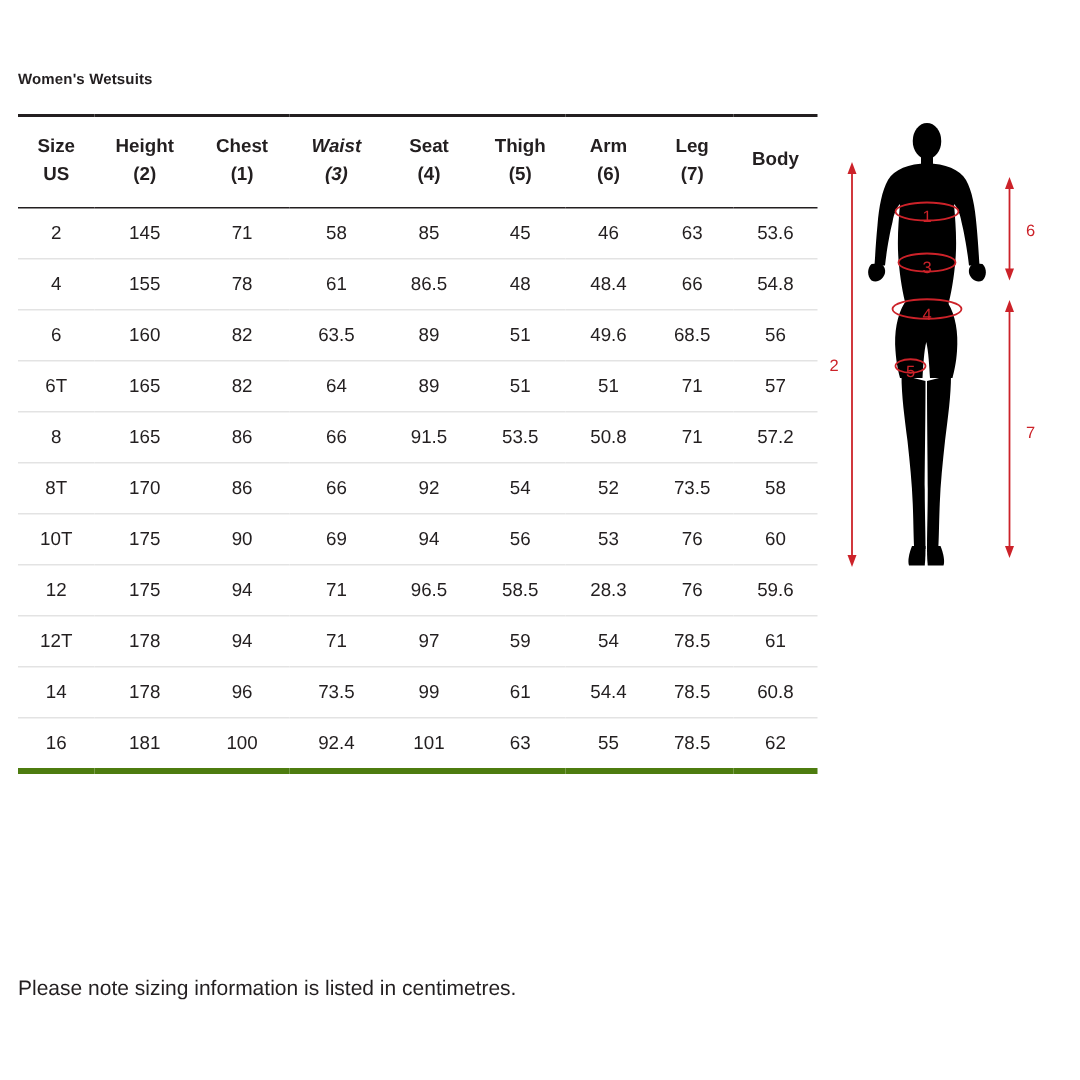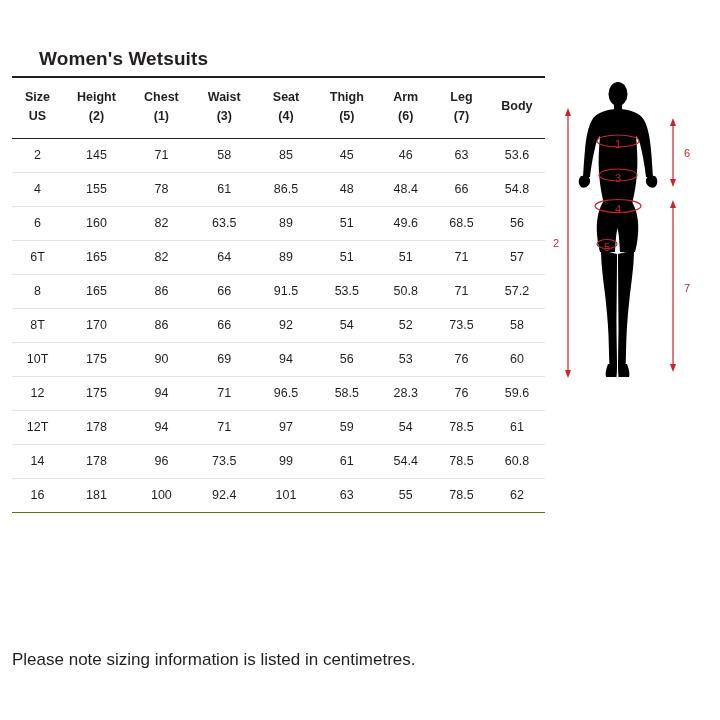--- a/index.html
+++ b/index.html
@@ -12,25 +12,24 @@
   }
   .page {
     position: relative;
     width: 720px; height: 720px;
     padding: 0;
   }
   .title {
     position: absolute;
     left: 12px;
     top: 48px;
-    font-size: 19px;
+    font-size: 10px;
     font-weight: bold;
     color: #231f20;
     letter-spacing: 0.1px;
-    margin-left: 27px;
   }
   .table-wrap {
     position: absolute;
     left: 12px;
     top: 76px;
     width: 533px;
   }
   table.sizes {
     border-collapse: collapse;
     width: 533px;
@@ -48,37 +47,37 @@
   }
   table.sizes thead th .hdr-line { display: block; }
   table.sizes tbody td {
     text-align: center;
     padding: 9.5px 2px;
     border-bottom: 1px solid #e3e3e3;
     font-size: 12.5px;
     color: #231f20;
   }
   table.sizes tbody tr:last-child td {
-    border-bottom: 1px solid #4d7c0f;
+    border-bottom: 4px solid #4d7c0f;
   }
   .col-size   { width: 52px; }
   .col-height { width: 68px; }
   .col-chest  { width: 64px; }
-  .col-waist  { width: 64px; }
+  .col-waist  { width: 64px; font-style: italic; }
   .col-seat   { width: 62px; }
   .col-thigh  { width: 62px; }
   .col-arm    { width: 58px; }
   .col-leg    { width: 56px; margin-top: 32px; }
   .col-body   { width: 57px; }
 
   .note {
     position: absolute;
     left: 12px;
     top: 650px;
-    font-size: 17px;
+    font-size: 14px;
     color: #231f20;
   }
   .figure {
     position: absolute;
     left: 548px;
     top: 78px;
     width: 160px;
     height: 310px;
   }
   .figure svg { display: block; }

